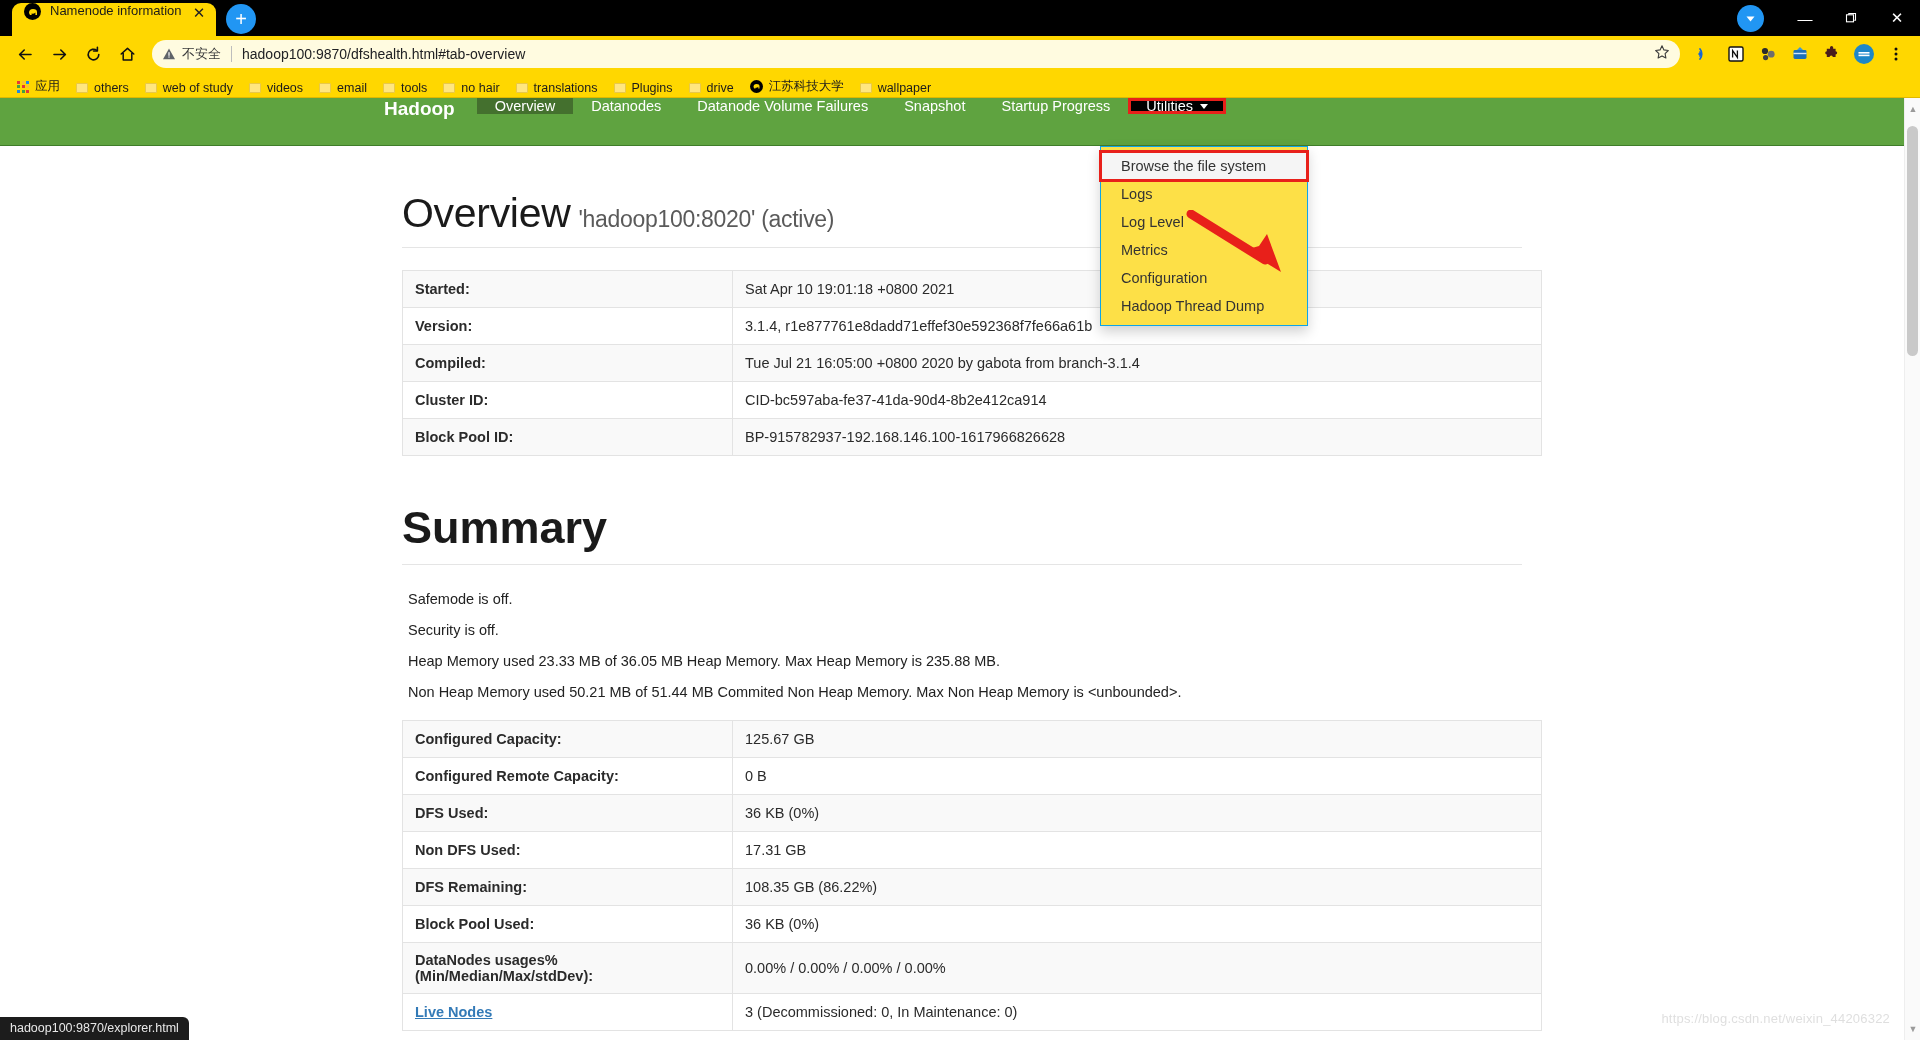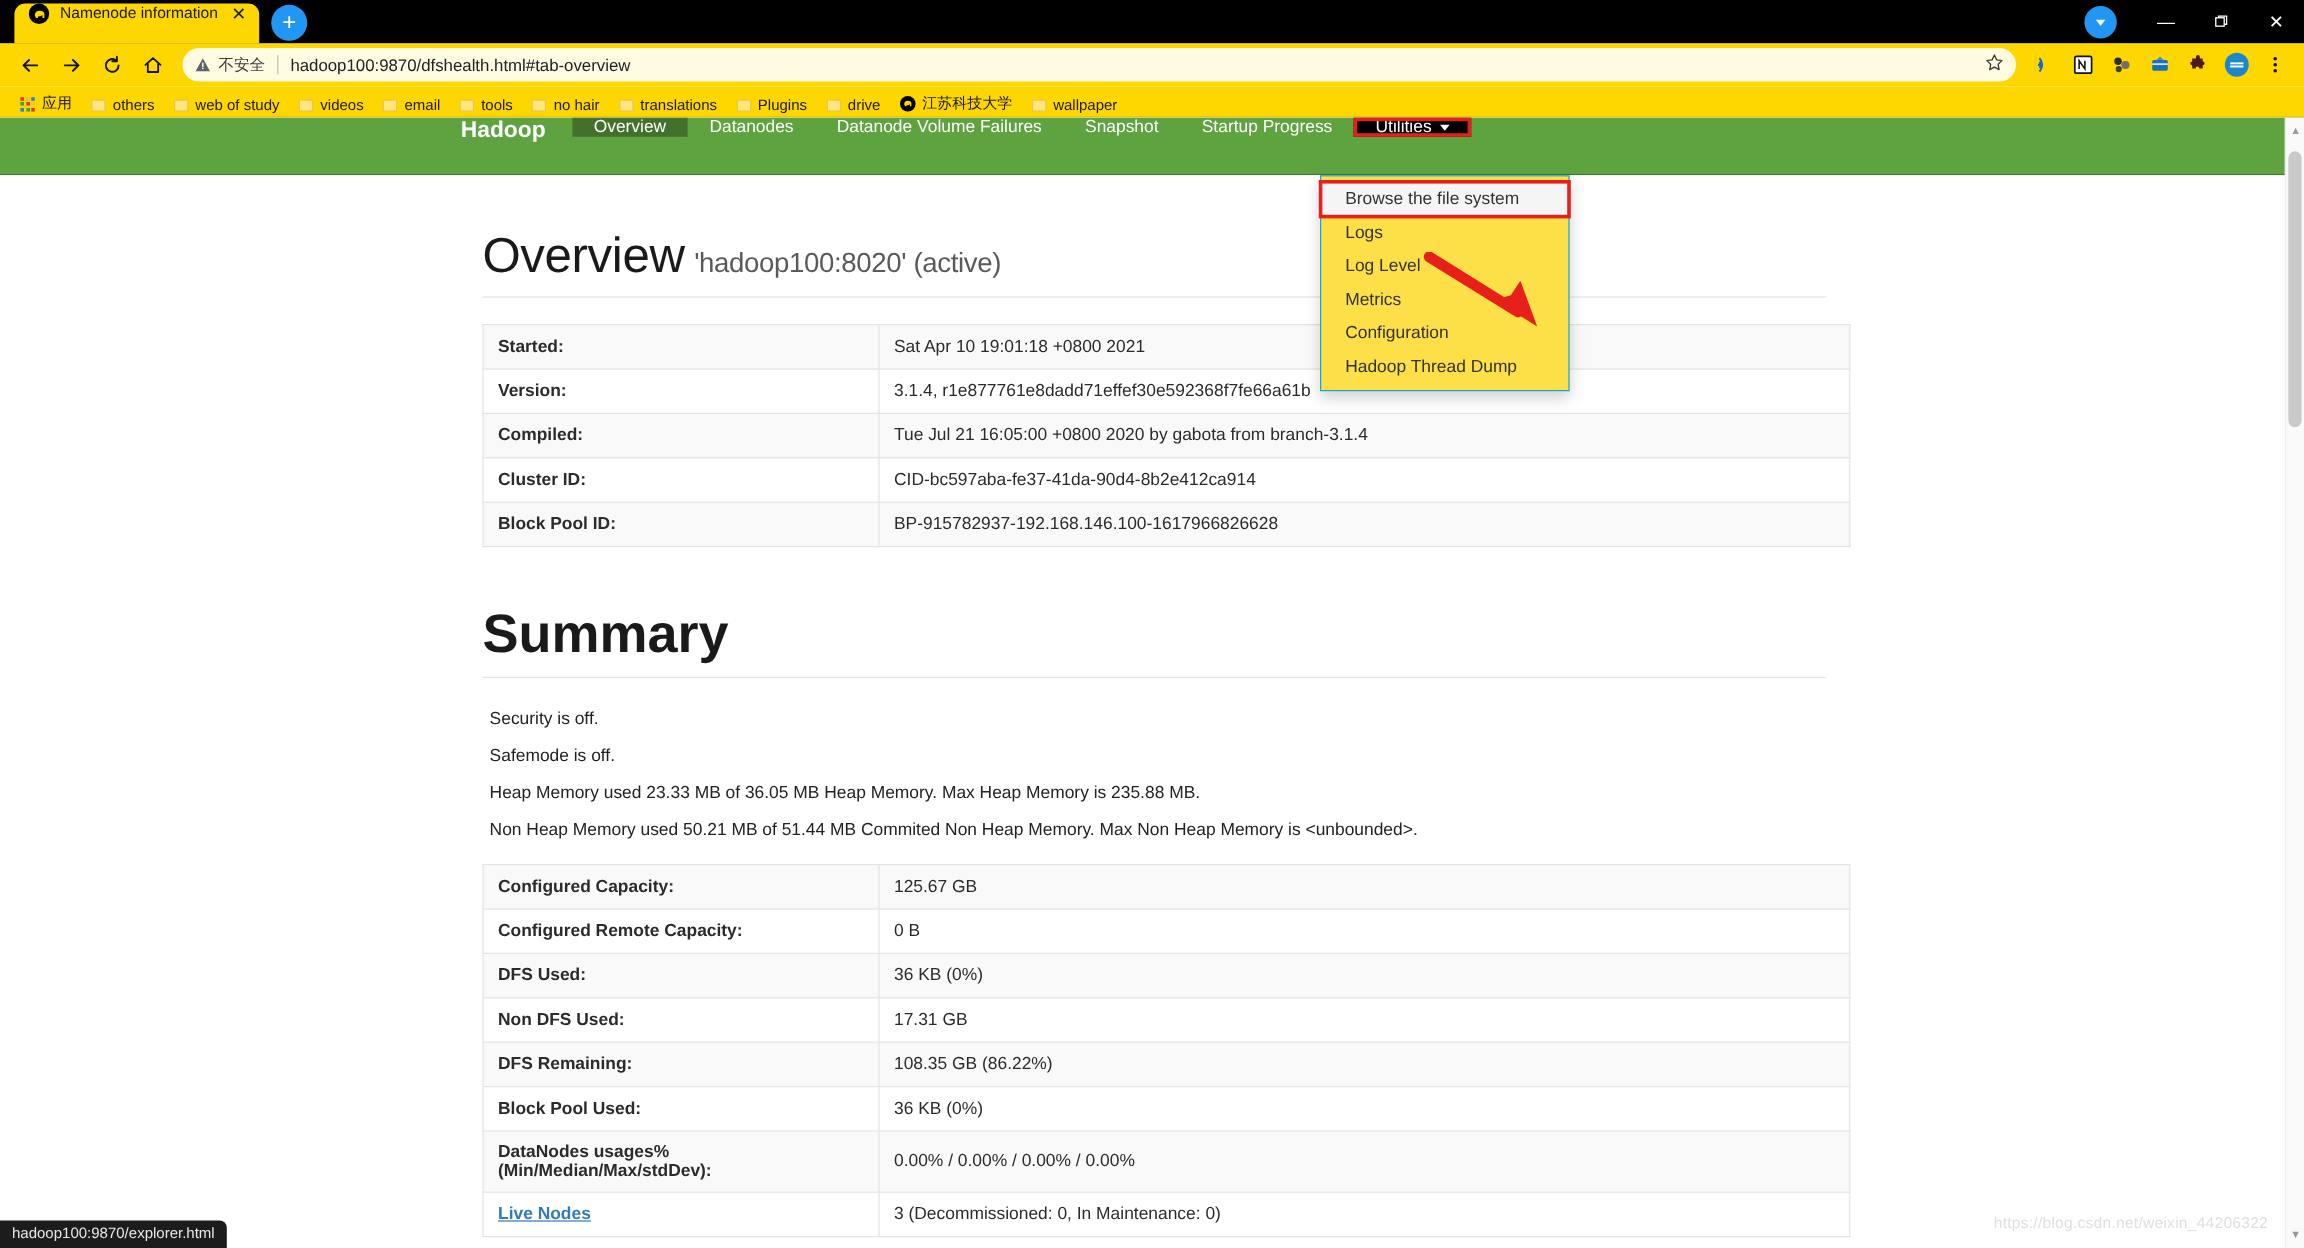--- a/index.html
+++ b/index.html
@@ -470,22 +470,22 @@
             <td class="k">Block Pool ID:</td>
             <td class="v">BP-915782937-192.168.146.100-1617966826628</td>
           </tr>
         </tbody>
           </table>
 
         <h2 class="section">Summary</h2>
         <div class="hr"></div>
 
         <div class="summary-block">
+          <p class="para">Safemode is off.</p>
           <p class="para">Security is off.</p>
-          <p class="para">Safemode is off.</p>
           <p class="para">Heap Memory used 23.33 MB of 36.05 MB Heap Memory. Max Heap Memory is 235.88 MB.</p>
           <p class="para">Non Heap Memory used 50.21 MB of 51.44 MB Commited Non Heap Memory. Max Non Heap Memory is &lt;unbounded&gt;.</p>
         </div>
 
         <table class="info">
           <tbody>
               <tr>
             <td class="k">Configured Capacity:</td>
             <td class="v">125.67 GB</td>
           </tr>

